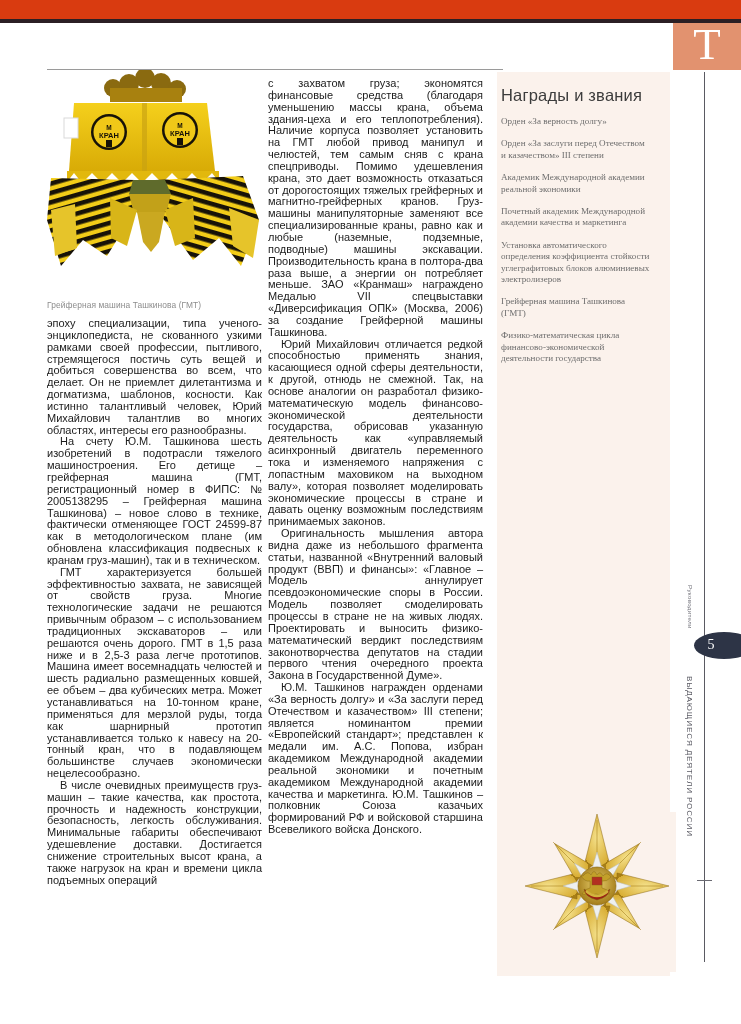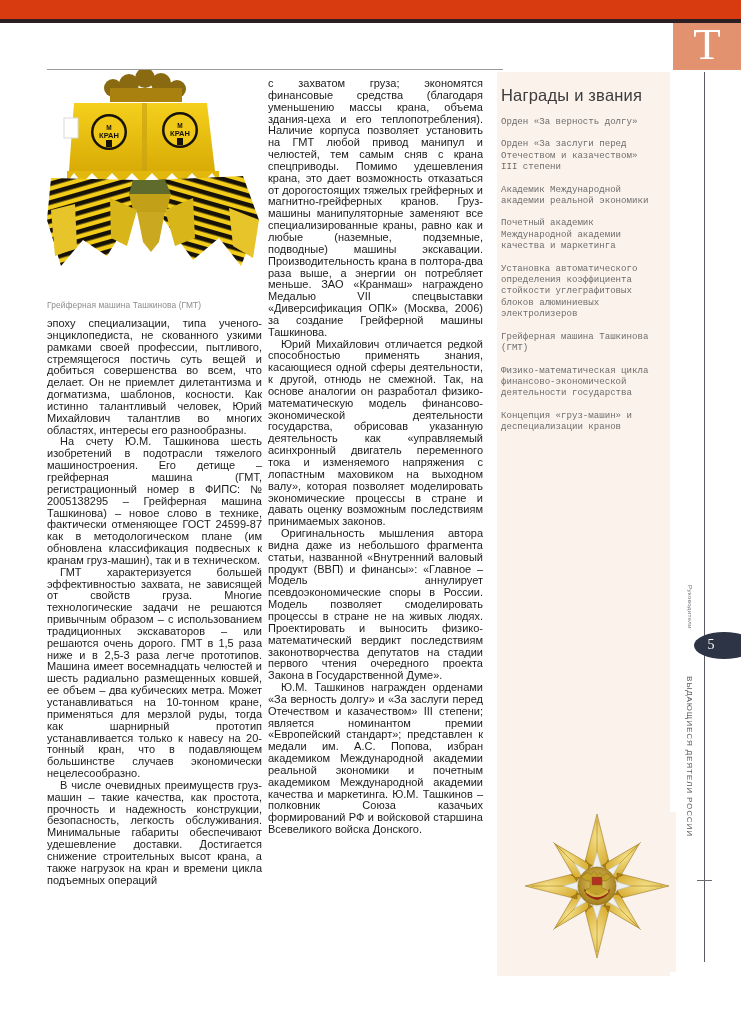--- a/index.html
+++ b/index.html
@@ -81,21 +81,21 @@
     font-family:"Liberation Sans", sans-serif;
     font-size:16.5px;
     font-weight:400;
     color:#3c3c3c;
     line-height:19px;
     margin:0 0 11px 0;
     letter-spacing:.2px;
   }
   .sb-h.second{margin-top:24px;}
   .sb-item{
-    font-family:Liberation Mono, monospace;
+    font-family:Liberation Serif, serif;
     font-size:9.1px;
     line-height:11.4px;
     color:#6d6d6d;
     margin:0 0 11px 0;
   }
   .medal{
     position:absolute;left:518px;top:812px;width:158px;height:160px;
   }
 
   
@@ -227,21 +227,20 @@
 
       <h2 class="sb-h" style="margin-top:14px;">Награды и звания</h2>
       <p class="sb-item">Орден «За верность долгу»</p>
       <p class="sb-item">Орден «За заслуги перед Отечеством и казачеством» III степени</p>
       <p class="sb-item">Академик Международной академии реальной экономики</p>
       <p class="sb-item">Почетный академик Международной академии качества и маркетинга</p>
 
       <p class="sb-item">Установка автоматического определения коэффициента стойкости углеграфитовых блоков алюминиевых электролизеров</p>
       <p class="sb-item">Грейферная машина Ташкинова (ГМТ)</p>
       <p class="sb-item">Физико-математическая цикла финансово-экономической деятельности государства</p>
-      <p class="sb-item">Концепция «груз-машин» и деспециализации кранов</p>
     </div>
   </div>
 
   <div class="medal">
     <svg viewBox="0 0 158 160" width="158" height="160">
       <defs>
         <radialGradient id="gold" cx="50%" cy="45%" r="60%">
           <stop offset="0" stop-color="#f4e08a"></stop>
           <stop offset="55" stop-color="#d9ae35"></stop>
           <stop offset="1" stop-color="#a87f15"></stop>

